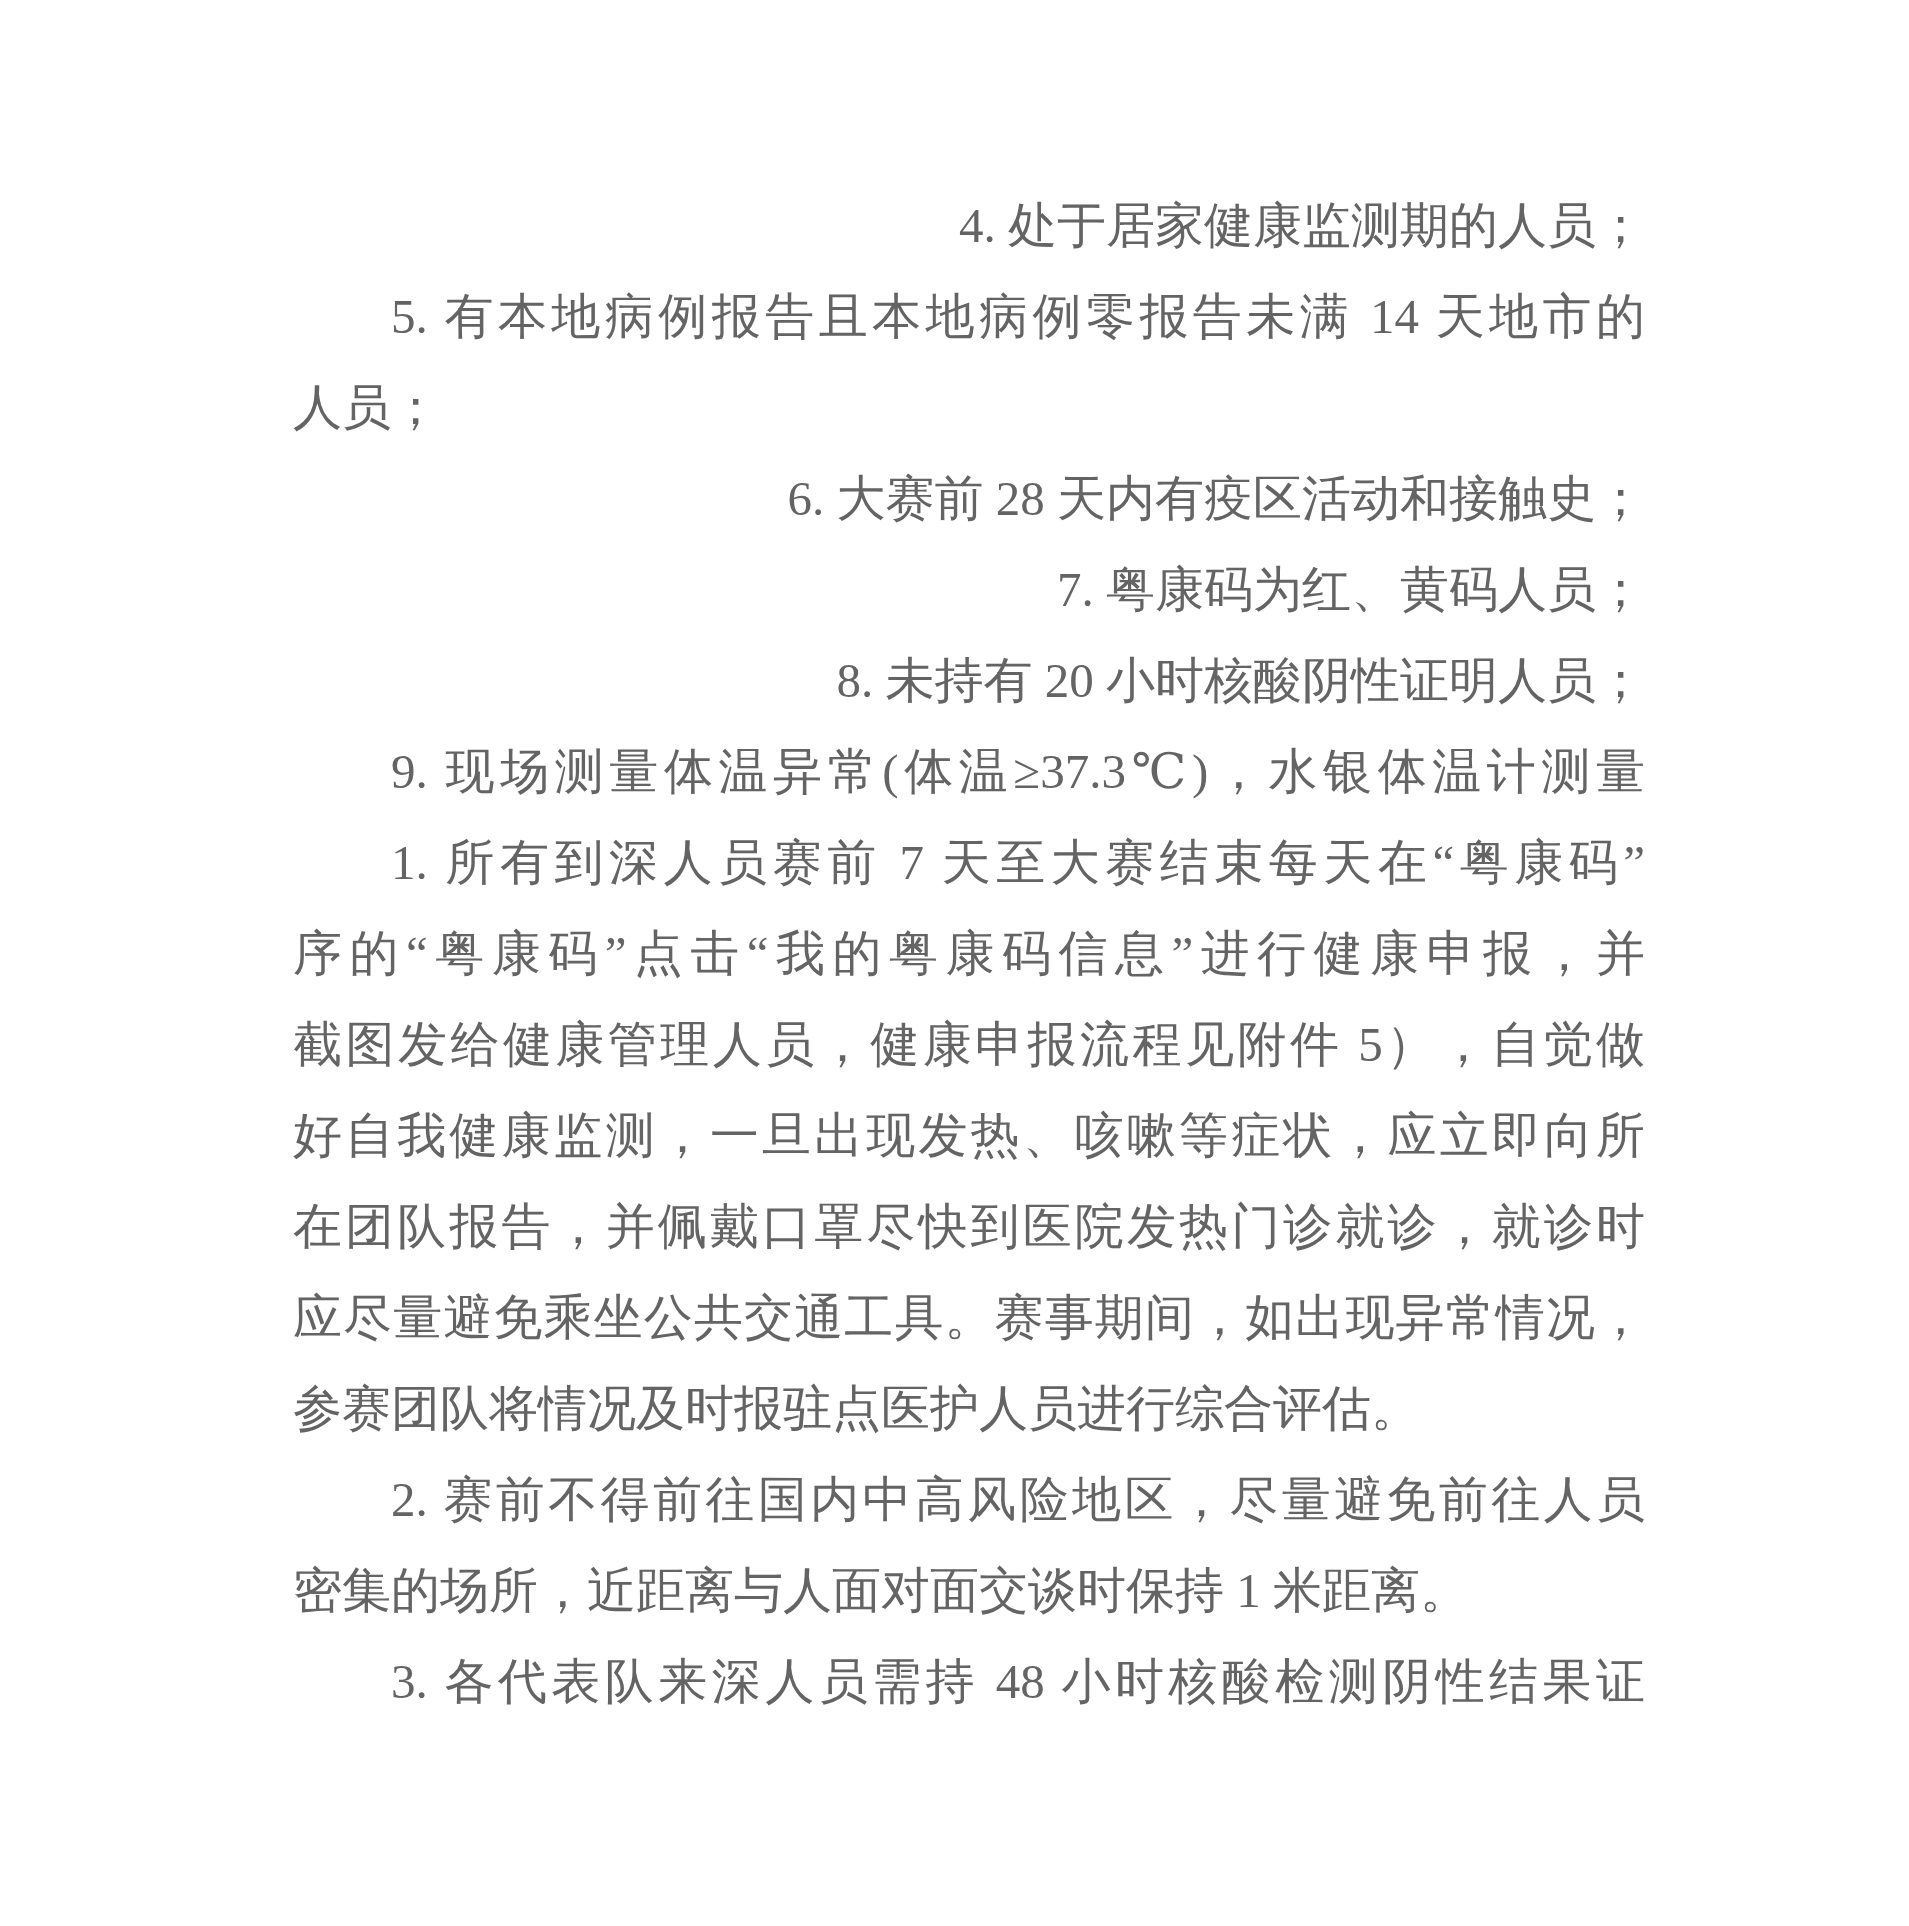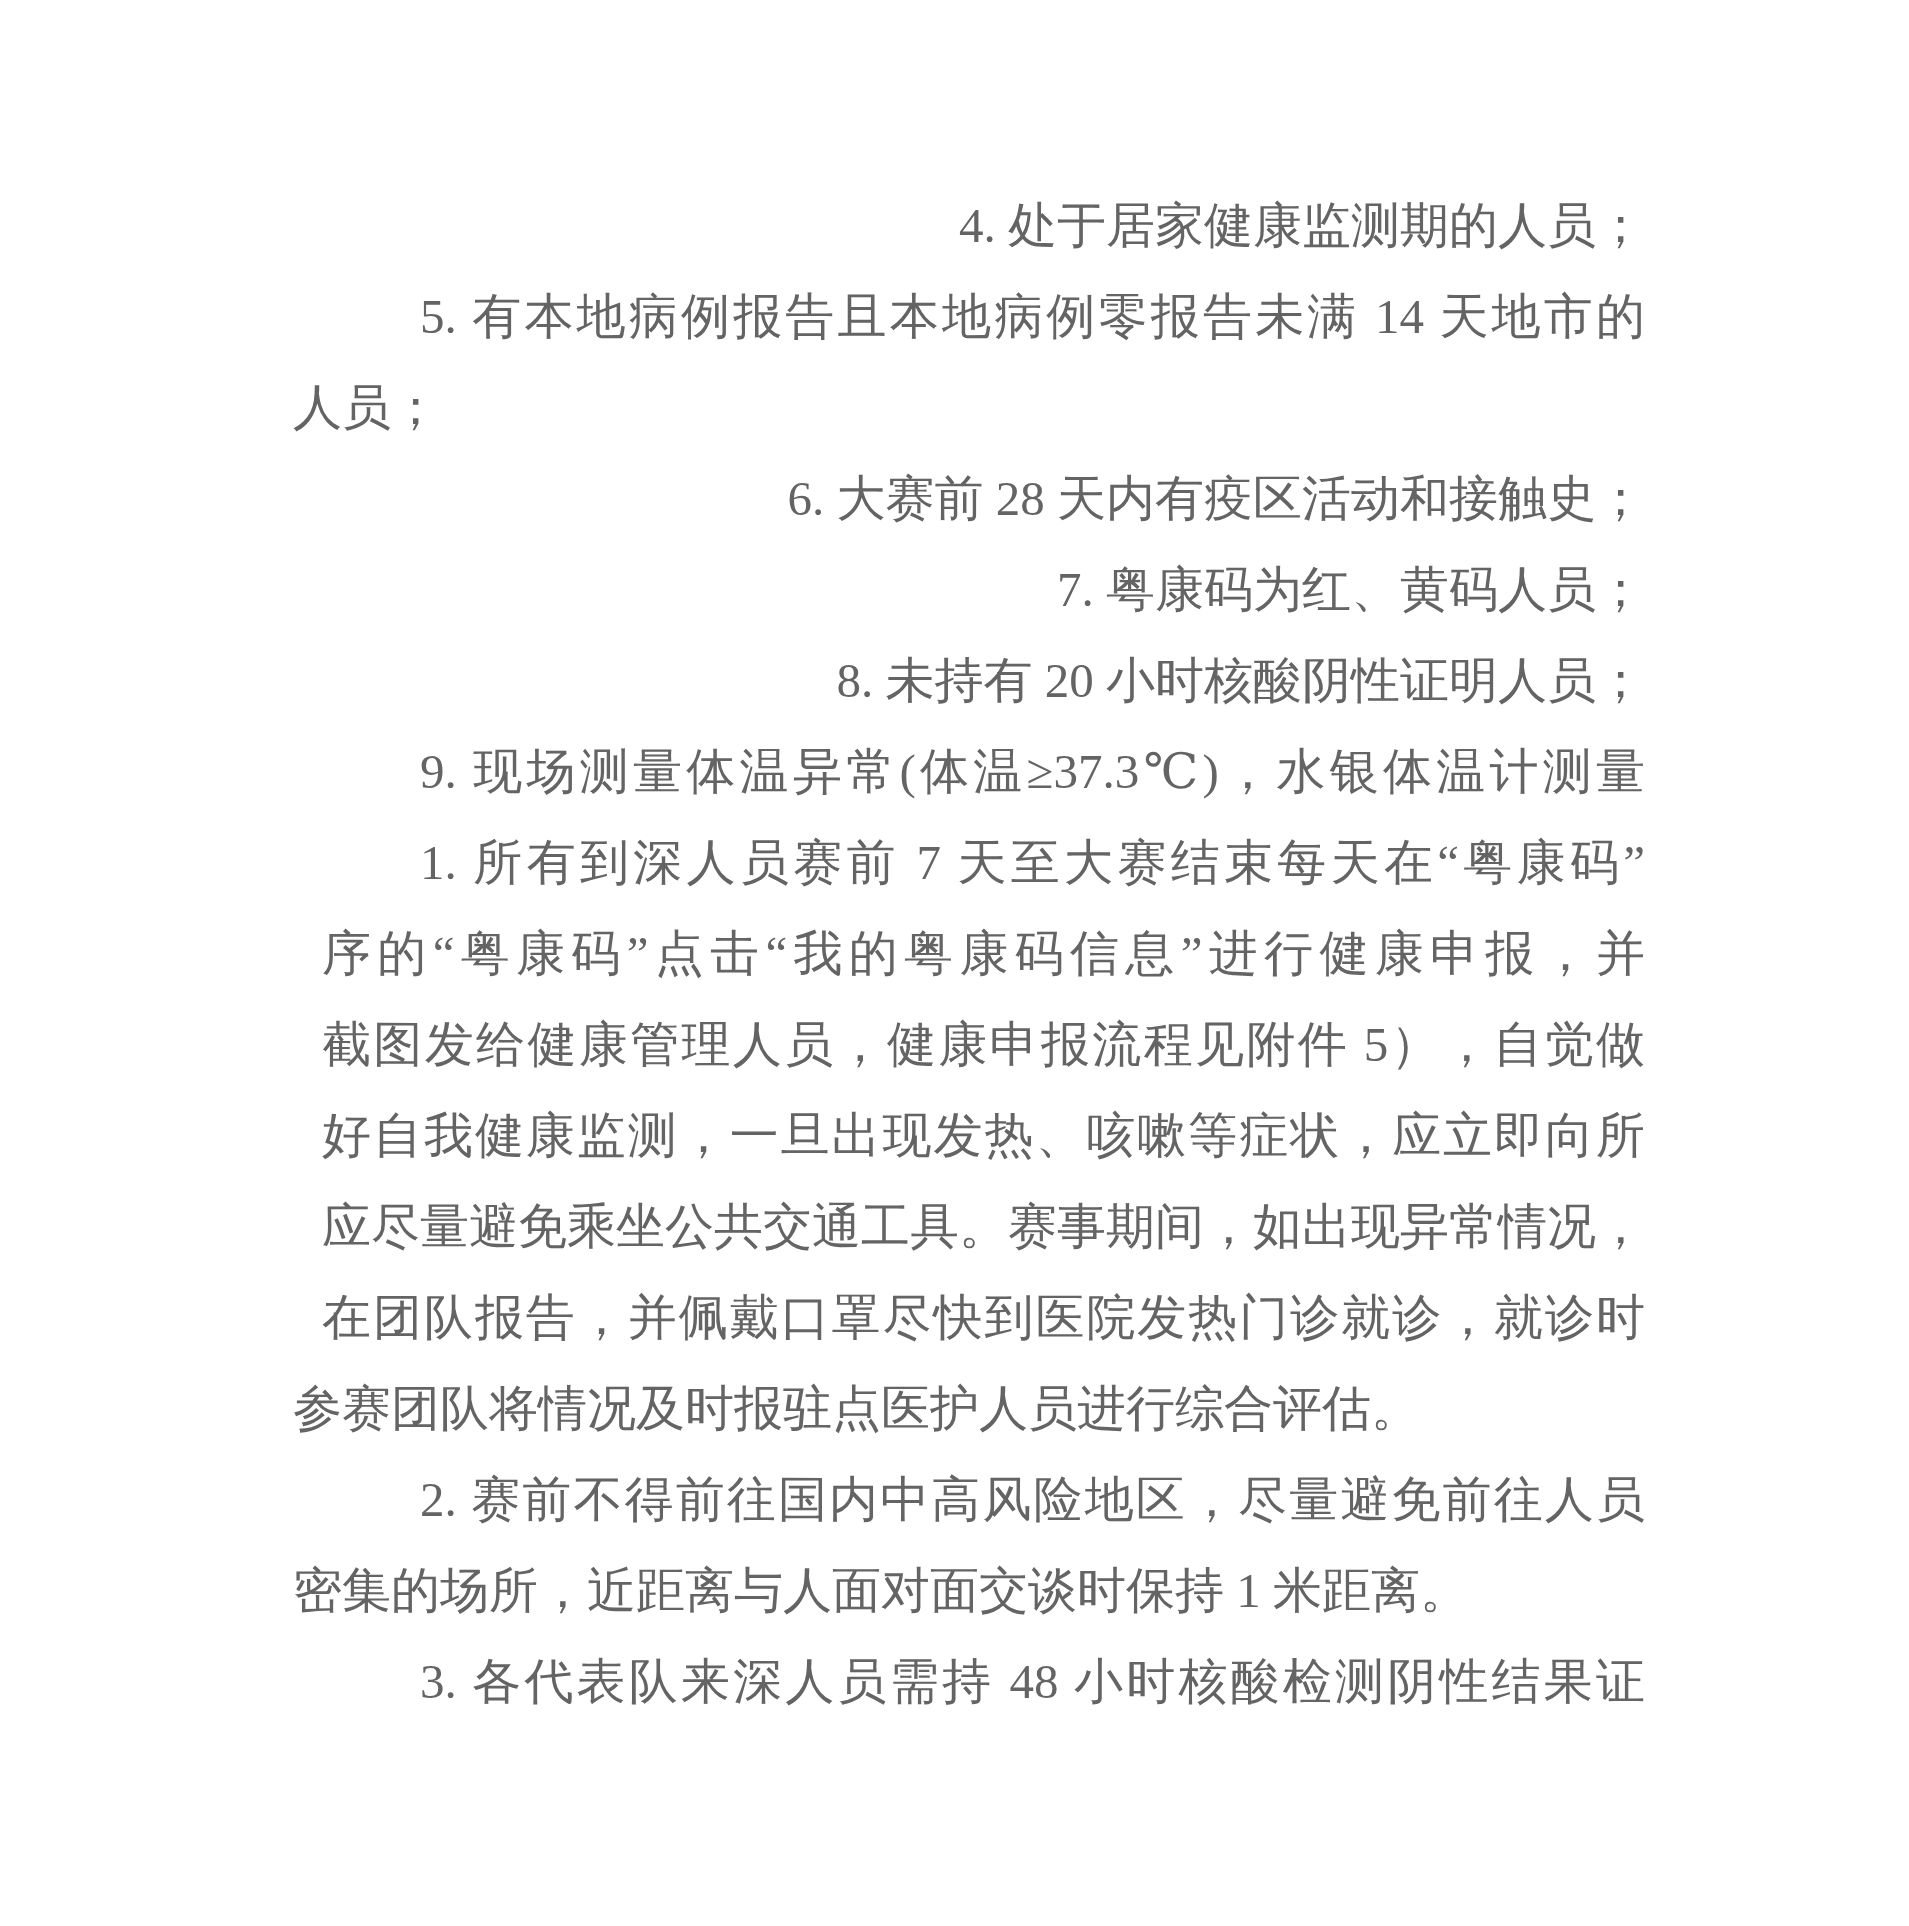--- a/index.html
+++ b/index.html
@@ -33,41 +33,40 @@
     white-space: normal;
     word-break: keep-all;
   }
   .line.indent {
     text-indent: 98px;
     text-align: right;
   }
   .line.justify {
     text-align: justify;
     text-align-last: justify;
-    margin-left: 29px;
   }
 </style>
 </head>
 <body>
 
 <div class="sheet">
   <div class="text-block" id="text-block">
       <div class="line indent">4. 处于居家健康监测期的人员；</div>
       <div class="line indent justify">5. 有本地病例报告且本地病例零报告未满 14 天地市的</div>
       <div class="line">人员；</div>
       <div class="line indent">6. 大赛前 28 天内有疫区活动和接触史；</div>
       <div class="line indent">7. 粤康码为红、黄码人员；</div>
       <div class="line indent">8. 未持有 20 小时核酸阴性证明人员；</div>
       <div class="line indent justify">9. 现场测量体温异常(体温≥37.3℃)，水银体温计测量</div>
       <div class="line indent justify">1. 所有到深人员赛前 7 天至大赛结束每天在“粤康码”</div>
       <div class="line justify">序的“粤康码”点击“我的粤康码信息”进行健康申报，并</div>
       <div class="line justify">截图发给健康管理人员，健康申报流程见附件 5），自觉做</div>
       <div class="line justify">好自我健康监测，一旦出现发热、咳嗽等症状，应立即向所</div>
+      <div class="line justify">在团队报告，并佩戴口罩尽快到医院发热门诊就诊，就诊时</div>
       <div class="line justify">应尽量避免乘坐公共交通工具。赛事期间，如出现异常情况，</div>
-      <div class="line justify">在团队报告，并佩戴口罩尽快到医院发热门诊就诊，就诊时</div>
       <div class="line">参赛团队将情况及时报驻点医护人员进行综合评估。</div>
       <div class="line indent justify">2. 赛前不得前往国内中高风险地区，尽量避免前往人员</div>
       <div class="line">密集的场所，近距离与人面对面交谈时保持 1 米距离。</div>
       <div class="line indent justify">3. 各代表队来深人员需持 48 小时核酸检测阴性结果证</div>
     </div>
 
 </div>
 
 
 </body></html>

